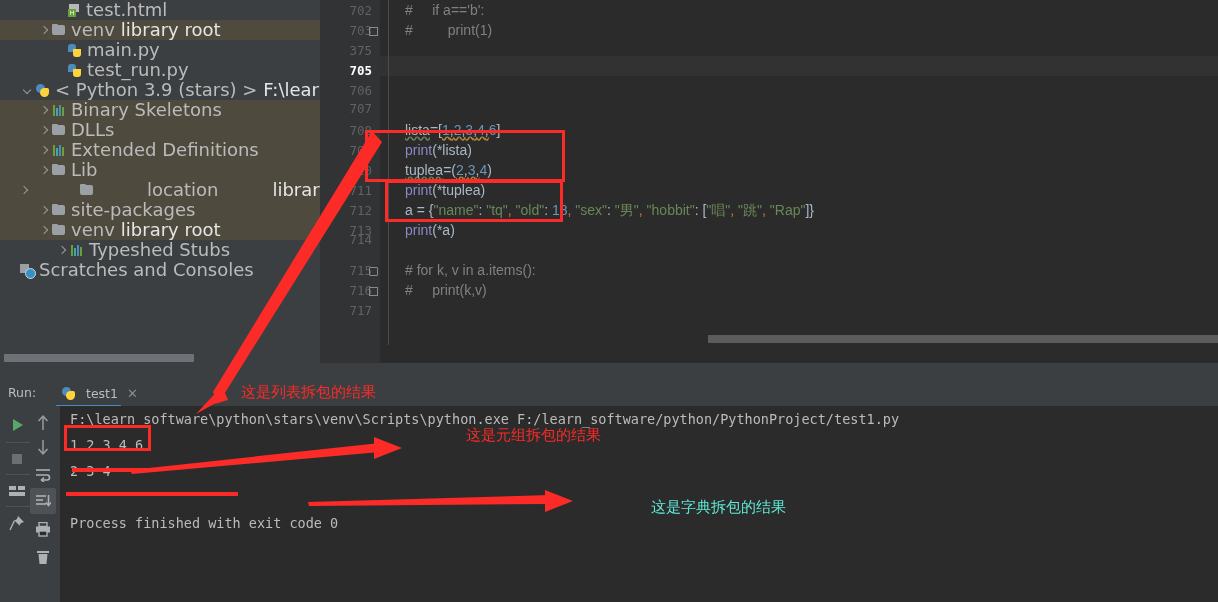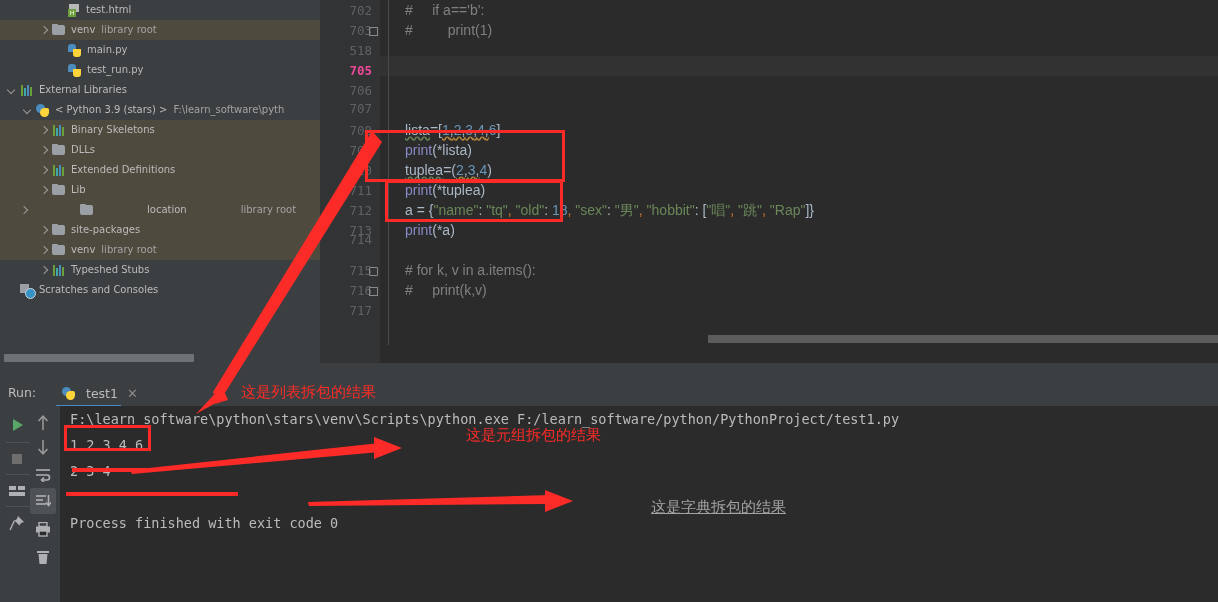--- a/index.html
+++ b/index.html
@@ -15,21 +15,21 @@
   
   #project-panel {
     position: absolute; left: 0; top: 0; width: 320px; height: 363px;
     background: #3c3f41;
     overflow: hidden;
   }
   .tree-row {
     position: relative;
     height: 20px; line-height: 20px;
     display: flex; align-items: center;
-    font-size: 10px; color: #bbbbbb;
+    font-size: 18px; color: #bbbbbb;
     white-space: nowrap;
     padding-left: 0;
   }
   .tree-row.hl { background: #4e4a3e; }
   .arrow {
     width: 11px; height: 11px; flex: 0 0 11px;
     margin-right: 3px;
     position: relative;
   }
   .arrow.right::before {
@@ -39,21 +39,21 @@
     transform: rotate(-45deg);
   }
   .arrow.down::before {
     content: ""; position: absolute; left: 2px; top: 2px;
     width: 5px; height: 5px;
     border-right: 1.6px solid #9a9a9a; border-bottom: 1.6px solid #9a9a9a;
     transform: rotate(45deg);
   }
   .icon { flex: 0 0 auto; margin-right: 5px; display: inline-block; line-height: 0; }
   .lbl { color: #bbbbbb; }
-  .sub { color: #a3a3a3; margin-left: 6px; }
+  .sub { color: #e5e5e5; margin-left: 6px; }
 
   
   .ic-folder { width: 14px; height: 12px; position: relative; }
   .ic-folder::before {
     content:""; position:absolute; left:0; top:1px; width:13px; height:10px;
     background:#9aa0a6; border-radius:1px 2px 2px 2px;
   }
   .ic-folder::after {
     content:""; position:absolute; left:0; top:0px; width:6px; height:3px;
     background:#9aa0a6; border-radius:1px 1px 0 0;
@@ -94,21 +94,21 @@
   }
   #gutter {
     position: absolute; left: 0; top: 0; width: 60px; height: 363px;
     background: #313335;
   }
   .ln {
     position: absolute; right: 8px;
     font-family: "DejaVu Sans Mono", monospace;
     font-size: 12.5px; color: #606366; height: 20px; line-height: 20px;
   }
-  .ln.cur { color: #ec4899; font-weight: bold; }
+  .ln.cur { color: #ffffff; font-weight: bold; }
   .foldmark {
     position: absolute; left: 48px; width: 10px; height: 20px;
   }
   .foldmark::before{
     content:""; position:absolute; left:1px; top:6px; width:7px; height:7px;
     border:1px solid #8a8a8a;
   }
   .foldmark.open::before{ border-radius:1px; }
   #caret-line {
     position: absolute; left: 60px; top: 56px; width: 838px; height: 20px;
@@ -218,30 +218,20 @@
         <div class="tree-row" style="padding-left: 54px;">
           <span class="arrow"></span>
           <span class="icon ic-py"></span>
           <span class="lbl">main.py</span>
         </div>
         <div class="tree-row" style="padding-left: 54px;">
           <span class="arrow"></span>
           <span class="icon ic-py"></span>
           <span class="lbl">test_run.py</span>
         </div>
-        <div class="tree-row" style="padding-left: 6px;">
-          <span class="arrow down"></span>
-          <span class="icon ic-bars">
-            <i style="left:1px;height:11px;background:#6a9f3a"></i>
-            <i style="left:4px;height:8px;background:#3fa8a8"></i>
-            <i style="left:7px;height:11px;background:#4b8bbe"></i>
-            <i style="left:10px;height:9px;background:#6a9f3a"></i>
-          </span>
-          <span class="lbl">External Libraries</span>
-        </div>
         <div class="tree-row" style="padding-left: 22px;">
           <span class="arrow down"></span>
           <span class="icon ic-pyi"></span>
           <span class="lbl">&lt; Python 3.9 (stars) &gt;</span>
           <span class="sub">F:\learn_software\pyth</span>
         </div>
         <div class="tree-row hl" style="padding-left: 38px;">
           <span class="arrow right"></span>
           <span class="icon ic-bars">
             <i style="left:1px;height:11px;background:#6a9f3a"></i>
@@ -281,21 +271,21 @@
           <span class="arrow right"></span>
           <span class="icon ic-folder"></span>
           <span class="lbl">site-packages</span>
         </div>
         <div class="tree-row hl" style="padding-left: 38px;">
           <span class="arrow right"></span>
           <span class="icon ic-folder"></span>
           <span class="lbl">venv</span>
           <span class="sub">library root</span>
         </div>
-        <div class="tree-row" style="padding-left: 38px; text-align: right;">
+        <div class="tree-row" style="padding-left: 56px; text-align: right;">
           <span class="arrow right"></span>
           <span class="icon ic-bars">
             <i style="left:1px;height:11px;background:#6a9f3a"></i>
             <i style="left:4px;height:8px;background:#3fa8a8"></i>
             <i style="left:7px;height:11px;background:#4b8bbe"></i>
             <i style="left:10px;height:9px;background:#6a9f3a"></i>
           </span>
           <span class="lbl">Typeshed Stubs</span>
         </div>
         <div class="tree-row" style="padding-left: 6px;">
@@ -307,21 +297,21 @@
     <div id="proj-scroll-track">
       <div id="proj-scroll-thumb"></div>
     </div>
   </div>
 
   <div id="editor">
     <div id="gutter">
         <div class="ln" style="top: 1px;">702</div>
         <div class="ln" style="top: 21px;">703</div>
         <div class="foldmark close" style="top: 21px;"></div>
-        <div class="ln" style="top: 41px;">518</div>
+        <div class="ln" style="top: 41px;">375</div>
         <div class="ln cur" style="top: 61px;">705</div>
         <div class="ln" style="top: 81px;">706</div>
         <div class="ln" style="top: 99px;">707</div>
         <div class="ln" style="top: 121px;">708</div>
         <div class="ln" style="top: 141px;">709</div>
         <div class="ln" style="top: 161px;">710</div>
         <div class="ln" style="top: 181px;">711</div>
         <div class="ln" style="top: 201px;">712</div>
         <div class="ln" style="top: 221px;">713</div>
         <div class="ln" style="top: 230px;">714</div>
@@ -441,17 +431,17 @@
         <div class="rbox" style="left: 385px; top: 180px; width: 178px; height: 42px; border-color: rgb(252, 43, 39);"></div>
         <div class="rbox" style="left: 64px; top: 425px; width: 87px; height: 26px; border-color: rgb(252, 43, 39);"></div>
       </div>
     <div id="anno-unders">
         <div class="runder" style="left: 72px; top: 468px; width: 78px; height: 4px; background: rgb(252, 43, 39);"></div>
         <div class="runder" style="left: 66px; top: 492px; width: 172px; height: 4px; background: rgb(252, 43, 39);"></div>
       </div>
     <div id="anno-texts">
         <div class="rtext" style="left: 241px; top: 383px; color: rgb(252, 43, 39);">这是列表拆包的结果</div>
         <div class="rtext" style="left: 466px; top: 426px; color: rgb(252, 43, 39);">这是元组拆包的结果</div>
-        <div class="rtext" style="left: 651px; top: 498px; color: #a3a3a3; text-decoration: underline;">这是字典拆包的结果</div>
+        <div class="rtext" style="left: 651px; top: 498px; color: #5eead4;">这是字典拆包的结果</div>
       </div>
   </div>
 
 </div>
 
 </body></html>

